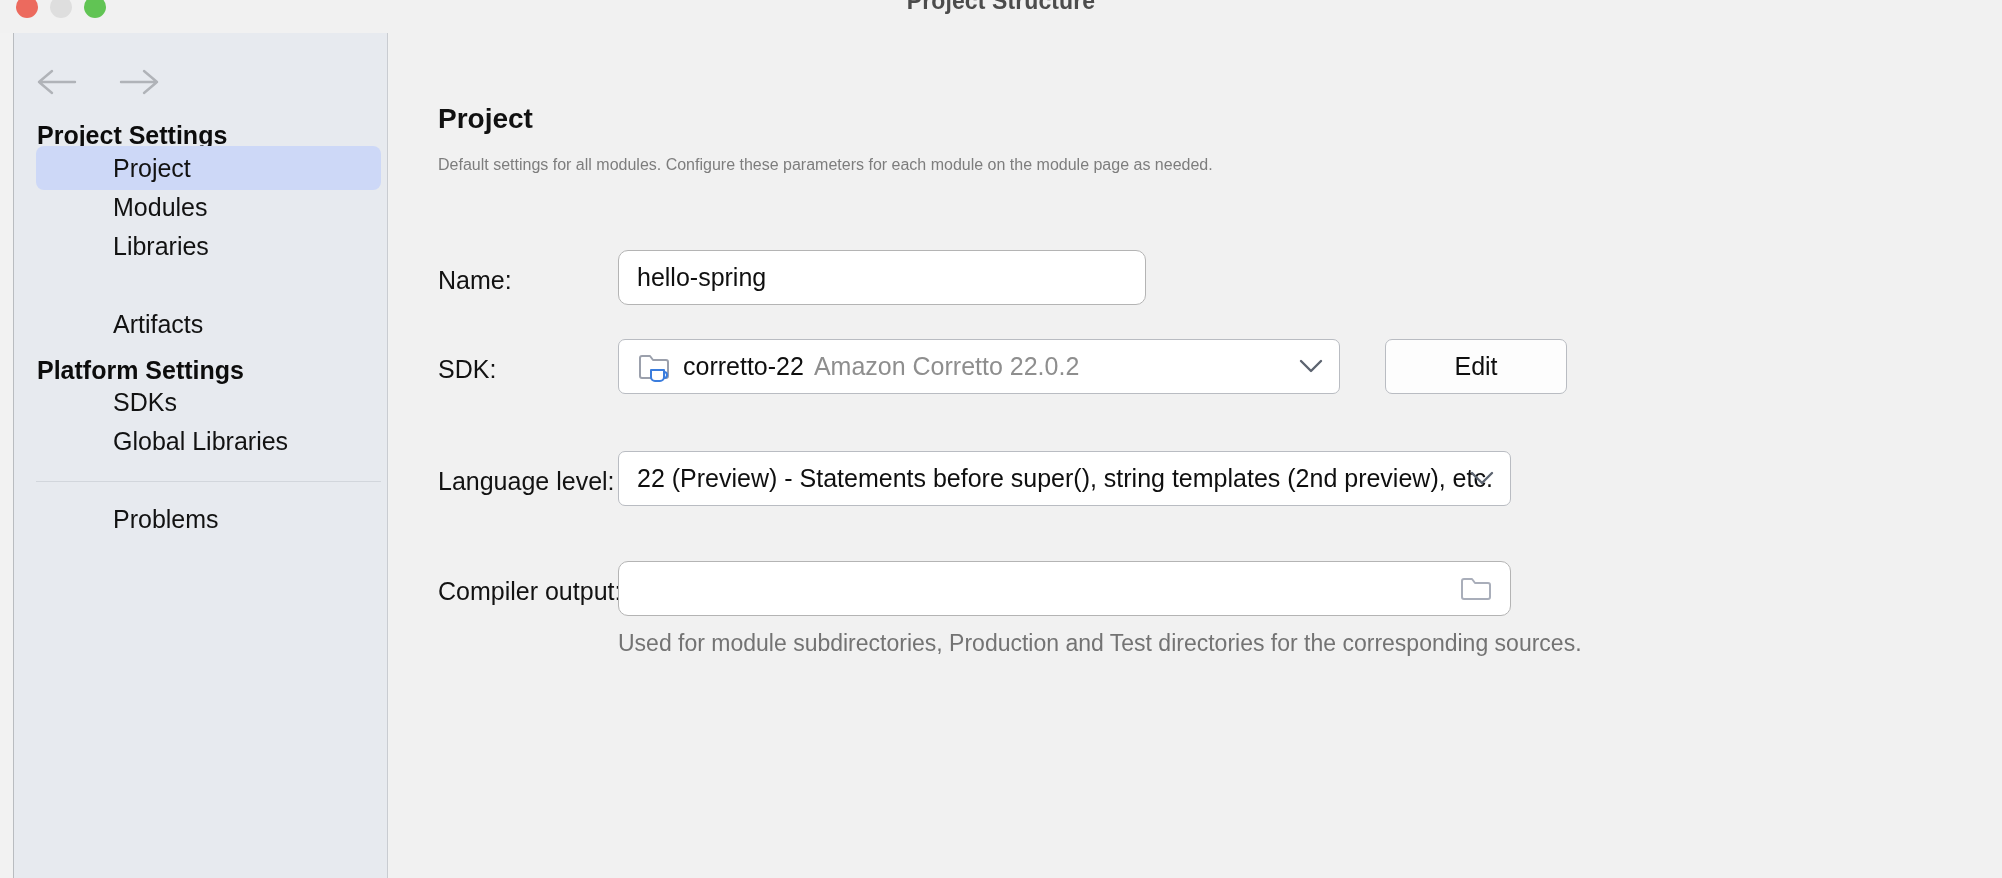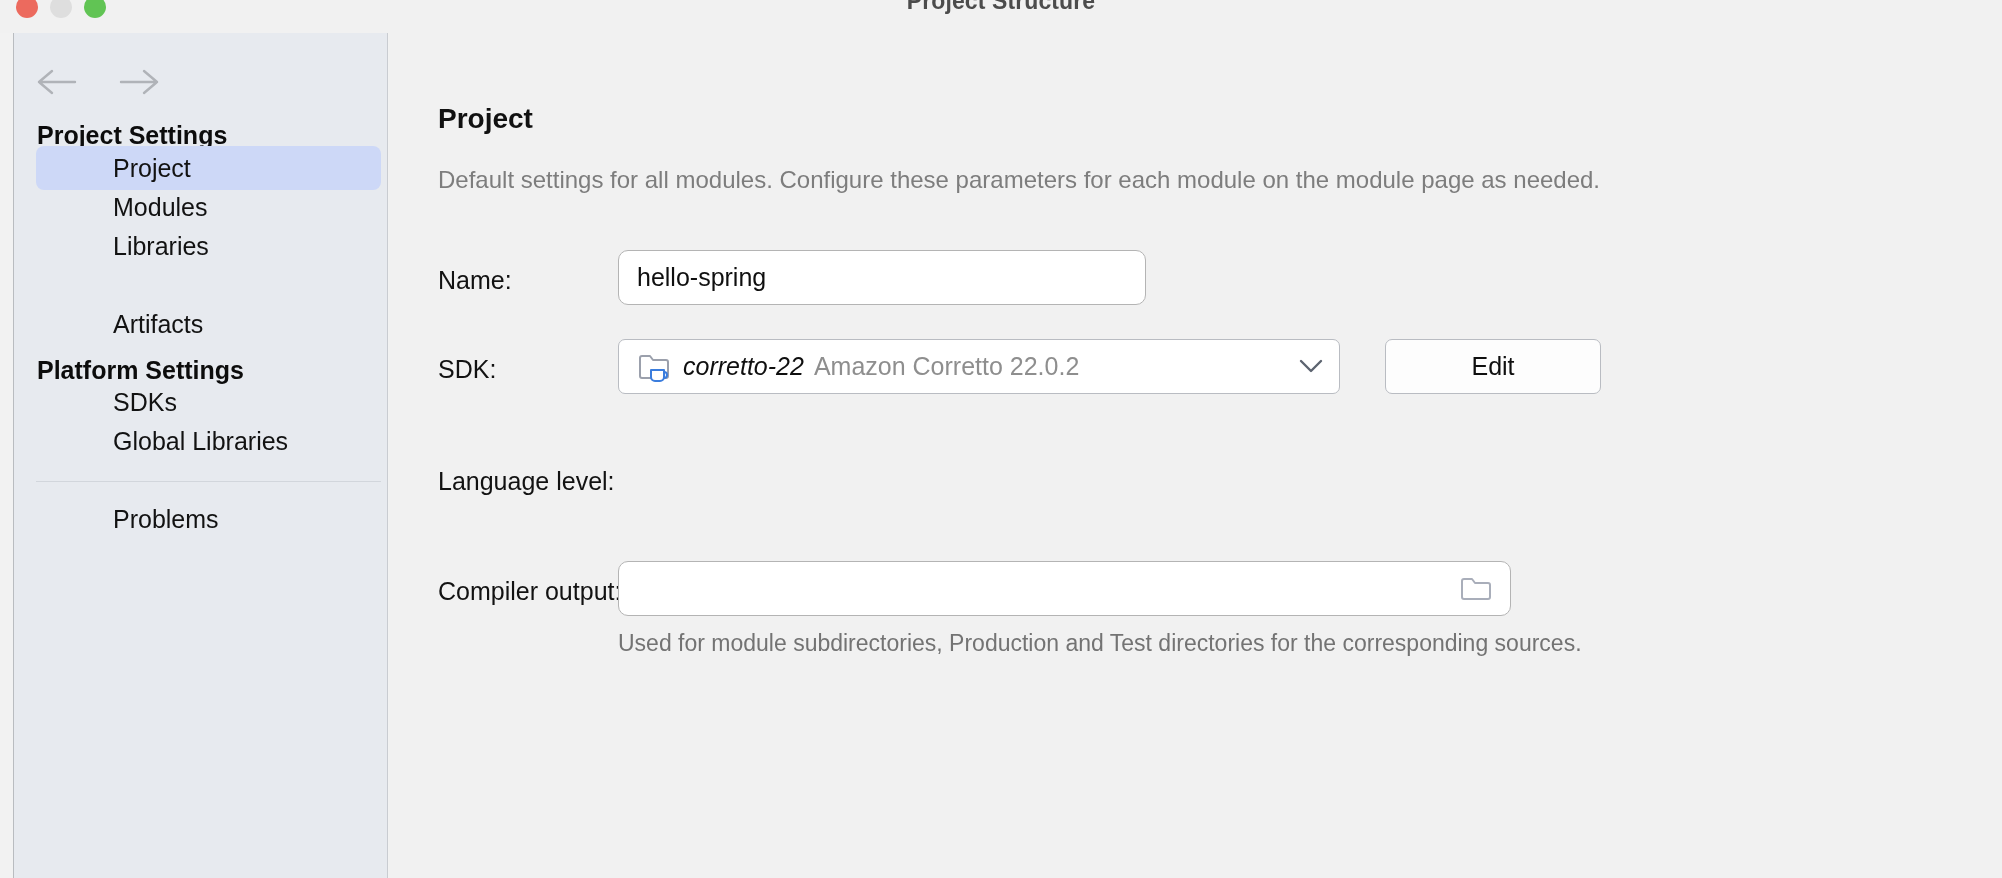--- a/index.html
+++ b/index.html
@@ -142,22 +142,22 @@
     position: absolute;
     left: 49px;
     top: 70px;
     font-size: 28px;
     font-weight: bold;
     color: #111111;
   }
   #page-desc {
     position: absolute;
     left: 49px;
-    top: 133px;
-    font-size: 24px;
+    top: 123px;
+    font-size: 16px;
     color: #7d7d7d;
     white-space: nowrap;
   }
 
   .form-row {
     position: absolute;
     left: 0;
     width: 1613px;
     height: 60px;
   }
@@ -214,21 +214,21 @@
     align-items: center;
   }
 
   .sdk-icon {
     width: 34px;
     height: 34px;
     margin-right: 12px;
     flex: 0 0 auto;
     display: block;
   }
-  .sdk-name { color: #0f0f0f; font-style: italic; }
+  .sdk-name { color: #0f0f0f; }
   .sdk-sub  { color: #8e8e8e; margin-left: 10px; }
 
   .btn {
     position: absolute;
     box-sizing: border-box;
     background: #fdfdfd;
     border: 1px solid #b9bcc2;
     border-radius: 7px;
     height: 55px;
     display: flex;
@@ -337,25 +337,33 @@
       </span>
       <span class="sdk-name">corretto-22</span>
       <span class="sdk-sub">Amazon Corretto 22.0.2</span>
       <span class="chevron">
         <svg width="24" height="15" viewBox="0 0 24 15">
           <path d="M2 2 L12 12 L22 2" stroke="#5d6470" stroke-width="2.4" fill="none" stroke-linecap="round" stroke-linejoin="round"></path>
         </svg>
       </span>
     </div>
 
-    <div class="btn" style="left:996px; width:216px;">Edit</div>
+    <div class="btn" style="left:996px; width:182px;">Edit</div>
   </div>
 
   <div class="form-row" style="top:418px">
     <div class="form-label">Language level:</div>
+    <div class="combo" style="left:229px; width:893px;">
+      <span>22 (Preview) - Statements before super(), string templates (2nd preview), etc.</span>
+      <span class="chevron">
+        <svg width="24" height="15" viewBox="0 0 24 15">
+          <path d="M2 2 L12 12 L22 2" stroke="#5d6470" stroke-width="2.4" fill="none" stroke-linecap="round" stroke-linejoin="round"></path>
+        </svg>
+      </span>
+    </div>
   </div>
 
   <div class="form-row" style="top:528px">
     <div class="form-label">Compiler output:</div>
     <div class="text-field" style="left:229px; width:893px; padding-right:60px;" placeholder="">
       <span class="browse-icon">
         <svg width="32" height="28" viewBox="0 0 32 28">
           <path d="M2 6 A2 2 0 0 1 4 4 L12 4 L15 8 L28 8 A2 2 0 0 1 30 10 L30 22 A2 2 0 0 1 28 24 L4 24 A2 2 0 0 1 2 22 Z" fill="none" stroke="#a9aeba" stroke-width="2" stroke-linejoin="round"></path>
         </svg>
       </span>

